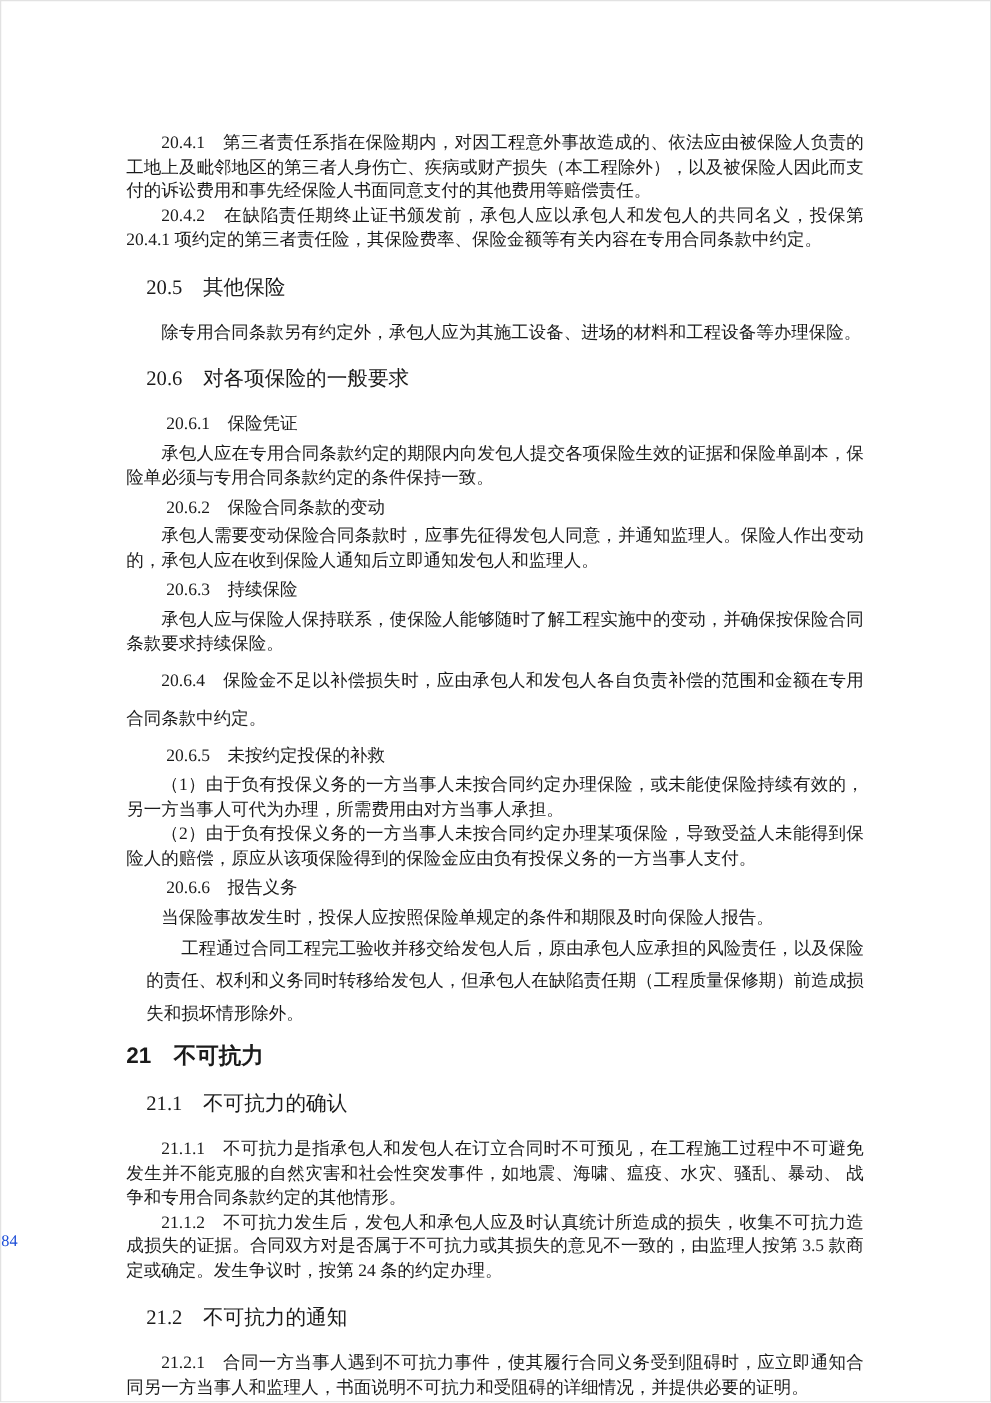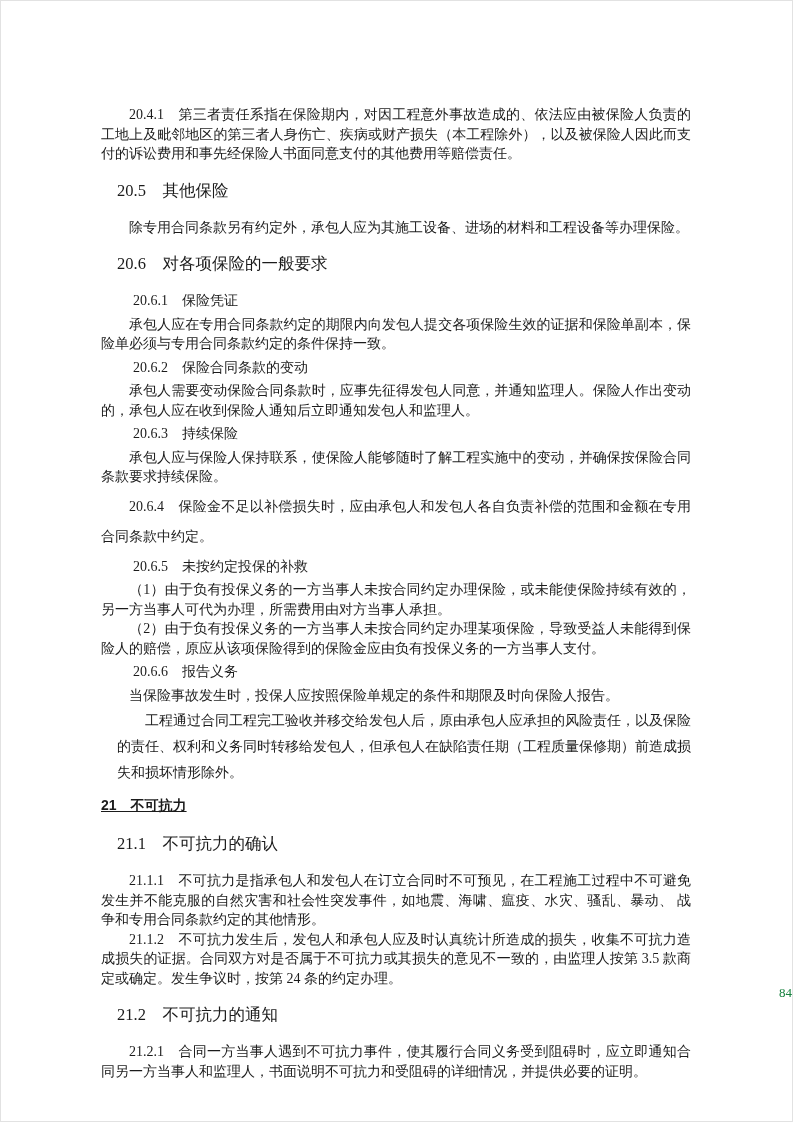--- a/index.html
+++ b/index.html
@@ -36,51 +36,51 @@
   }
   .h2 {
     margin: 16px;
     font-size: 16.5px;
     line-height: 22px;
     font-weight: normal;
     text-indent: 0;
   }
   .h1 {
     margin: 7px 0 3px 0;
-    font-size: 14px;
+    font-size: 18px;
     line-height: 24px;
     font-weight: bold;
     font-family: "Liberation Sans", "DejaVu Sans", sans-serif;
     text-indent: 0;
-    text-decoration: underline;
   }
   .para-spread {
     margin: 5px 0;
     line-height: 30px;
   }
   .para-spread2 {
     margin: 3px 0 5px 16px;
     line-height: 26px;
   }
   .page-number {
     position: absolute;
     left: 0;
     right: 0;
     top: 984px;
-    text-align: right;
+    text-align: left;
     font-size: 13px;
-    color: #15803d;
+    color: #1d4ed8;
   }
 </style>
 </head>
 <body>
 
 <div class="page">
 
   <p class="para">20.4.1　第三者责任系指在保险期内，对因工程意外事故造成的、依法应由被保险人负责的工地上及毗邻地区的第三者人身伤亡、疾病或财产损失（本工程除外），以及被保险人因此而支付的诉讼费用和事先经保险人书面同意支付的其他费用等赔偿责任。</p>
+  <p class="para">20.4.2　在缺陷责任期终止证书颁发前，承包人应以承包人和发包人的共同名义，投保第 20.4.1 项约定的第三者责任险，其保险费率、保险金额等有关内容在专用合同条款中约定。</p>
   <h3 class="h2">20.5　其他保险</h3>
   <p class="para">除专用合同条款另有约定外，承包人应为其施工设备、进场的材料和工程设备等办理保险。</p>
   <h3 class="h2">20.6　对各项保险的一般要求</h3>
   <h4 class="subhead">20.6.1　保险凭证</h4>
   <p class="para">承包人应在专用合同条款约定的期限内向发包人提交各项保险生效的证据和保险单副本，保险单必须与专用合同条款约定的条件保持一致。</p>
   <h4 class="subhead">20.6.2　保险合同条款的变动</h4>
   <p class="para">承包人需要变动保险合同条款时，应事先征得发包人同意，并通知监理人。保险人作出变动的，承包人应在收到保险人通知后立即通知发包人和监理人。</p>
   <h4 class="subhead">20.6.3　持续保险</h4>
   <p class="para">承包人应与保险人保持联系，使保险人能够随时了解工程实施中的变动，并确保按保险合同条款要求持续保险。</p>
   <p class="para para-spread">20.6.4　保险金不足以补偿损失时，应由承包人和发包人各自负责补偿的范围和金额在专用合同条款中约定。</p>

